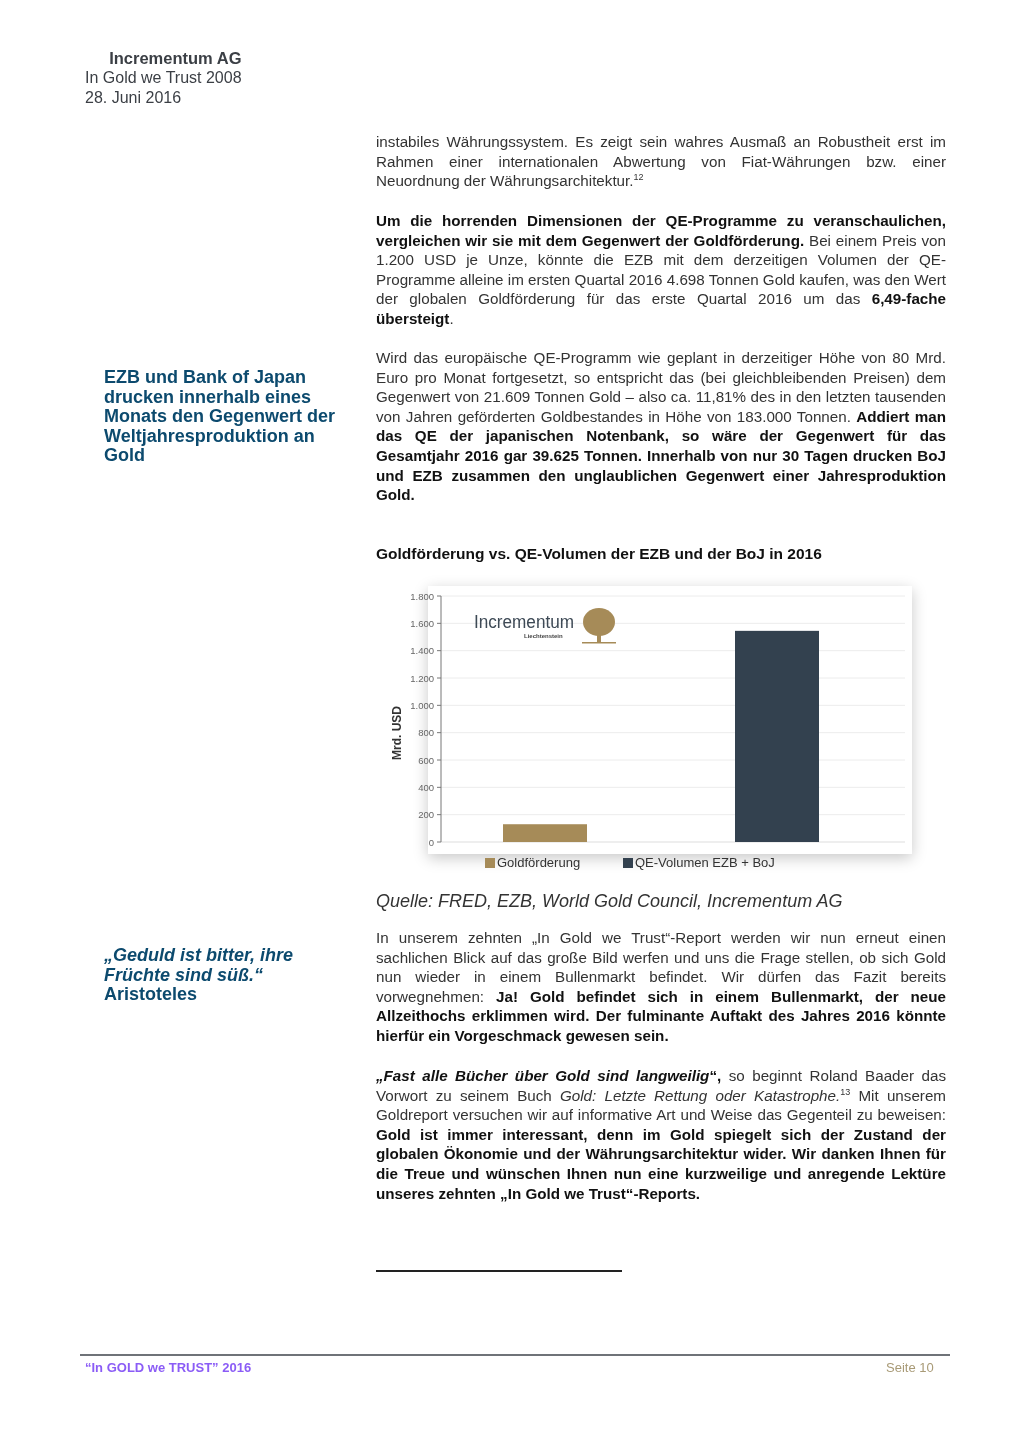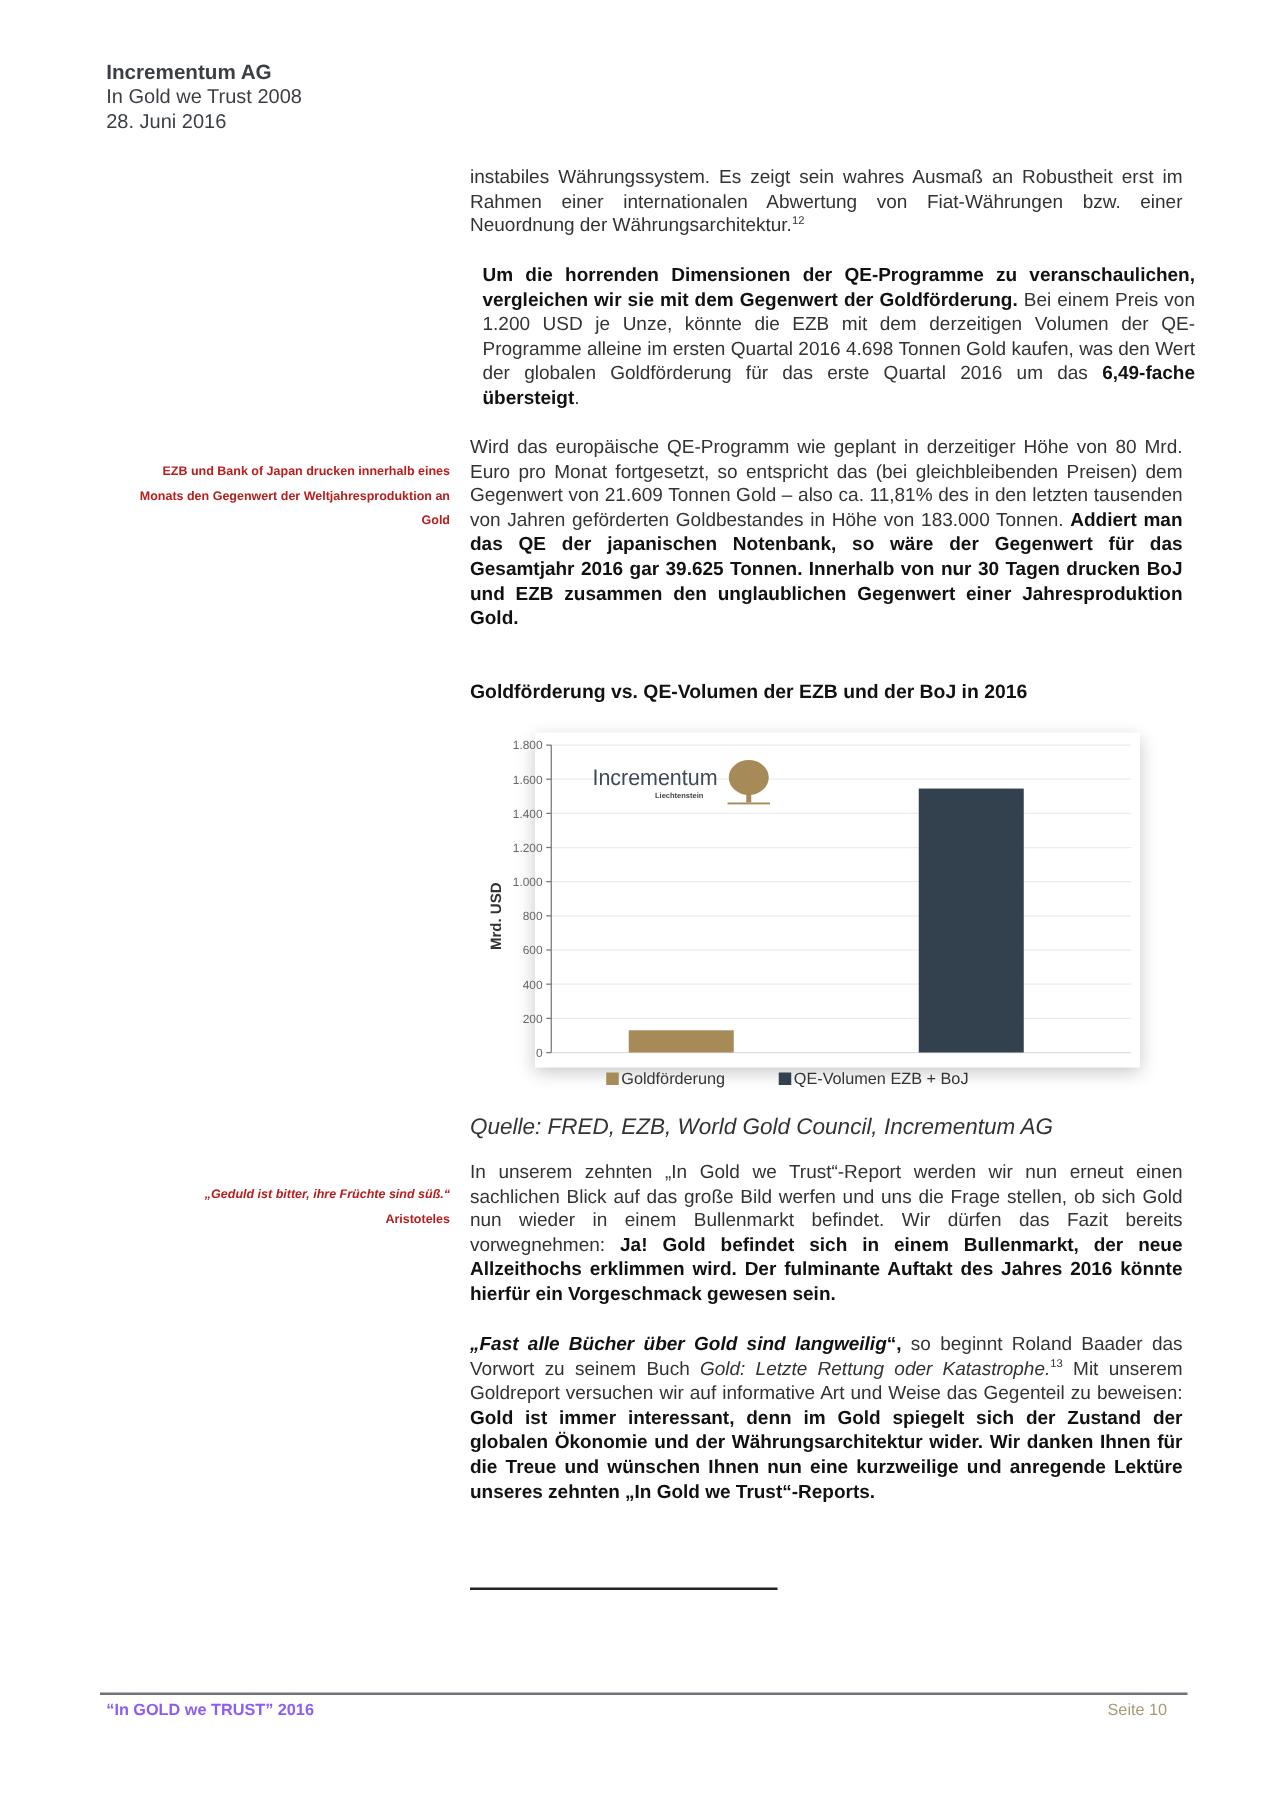--- a/index.html
+++ b/index.html
@@ -1,26 +1,26 @@
 <!DOCTYPE html>
 <html><head>
 <meta charset="utf-8">
 <style>
   html, body { margin: 0; padding: 0; background: #ffffff; }
   body { width: 1019px; height: 1440px; position: relative; overflow: hidden;
          font-family: "Liberation Sans", sans-serif; color: #222; }
   .header { position: absolute; left: 85px; top: 48px; font-size: 16px; line-height: 20px; color: #3b3f45; }
-  .header .company { font-weight: bold; font-size: 16.5px; }
+  .header .company { font-weight: bold; font-size: 16.5px; text-align: right; }
   .body-col { position: absolute; left: 376px; width: 570px; font-size: 15.2px; line-height: 19.6px;
               color: #333; text-align: justify; }
   .body-col p { margin: 0; }
   .body-col b { color: #111; }
   sup { font-size: 9px; vertical-align: super; line-height: 0; }
-  .side { position: absolute; left: 104px; width: 256px; font-size: 10px; line-height: 19.6px;
-          font-weight: bold; color: #b91c1c; text-align: right; }
+  .side { position: absolute; left: 104px; width: 256px; font-size: 18px; line-height: 19.6px;
+          font-weight: bold; color: #0c4a6e; }
   .chart-title { position: absolute; left: 376px; top: 545px; font-size: 15.5px; font-weight: bold; color: #111; text-align: right; }
   .chart-wrap { position: absolute; left: 385px; top: 572px; width: 532px; height: 310px; }
   .chart-shadow { position: absolute; left: 43px; top: 14px; width: 484px; height: 268px;
                   box-shadow: 0 4px 14px rgba(0,0,0,0.22); background: #fff; }
   .source { position: absolute; left: 376px; top: 891px; font-size: 18px; font-style: italic; color: #333; }
   .fn-rule { position: absolute; left: 376px; top: 1270px; width: 246px; height: 1.5px; background: #222; }
   .footnotes { position: absolute; left: 376px; top: 1280px; width: 570px; font-size: 12.6px; line-height: 16px; color: #333; }
   .footnotes p { margin: 0; }
   .footnotes sup { font-size: 8px; }
   .foot-rule { position: absolute; left: 80px; top: 1354px; width: 870px; height: 1.5px; background: #6f7378; }
@@ -33,21 +33,21 @@
 <div class="header">
   <div class="company">Incrementum AG</div>
   <div>In Gold we Trust 2008</div>
   <div>28. Juni 2016</div>
 </div>
 
 <div class="body-col" style="top:132px;">
   <p><span>instabiles Währungssystem. Es zeigt sein wahres Ausmaß an Robustheit erst im Rahmen einer internationalen Abwertung von Fiat-Währungen bzw. einer Neuordnung der Währungsarchitektur.</span><sup>12</sup></p>
 </div>
 
-<div class="body-col" style="top:211px;margin-left:10px;">
+<div class="body-col" style="top:211px;">
   <p><b>Um die horrenden Dimensionen der QE-Programme zu veranschaulichen, vergleichen wir sie mit dem Gegenwert der Goldförderung.</b><span> Bei einem Preis von 1.200 USD je Unze, könnte die EZB mit dem derzeitigen Volumen der QE-Programme alleine im ersten Quartal 2016 4.698 Tonnen Gold kaufen, was den Wert der globalen Goldförderung für das erste Quartal 2016 um das </span><b>6,49-fache übersteigt</b><span>.</span></p>
 </div>
 
 <div class="side" style="top:368px;">EZB und Bank of Japan drucken innerhalb eines Monats den Gegenwert der Weltjahresproduktion an Gold</div>
 
 <div class="body-col" style="top:348px;">
   <p><span>Wird das europäische QE-Programm wie geplant in derzeitiger Höhe von 80 Mrd. Euro pro Monat fortgesetzt, so entspricht das (bei gleichbleibenden Preisen) dem Gegenwert von 21.609 Tonnen Gold – also ca. 11,81% des in den letzten tausenden von Jahren geförderten Goldbestandes in Höhe von 183.000 Tonnen. </span><b>Addiert man das QE der japanischen Notenbank, so wäre der Gegenwert für das Gesamtjahr 2016 gar 39.625 Tonnen. Innerhalb von nur 30 Tagen drucken BoJ und EZB zusammen den unglaublichen Gegenwert einer Jahresproduktion Gold.</b></p>
 </div>
 
 <div class="chart-title">Goldförderung vs. QE-Volumen der EZB und der BoJ in 2016</div>

